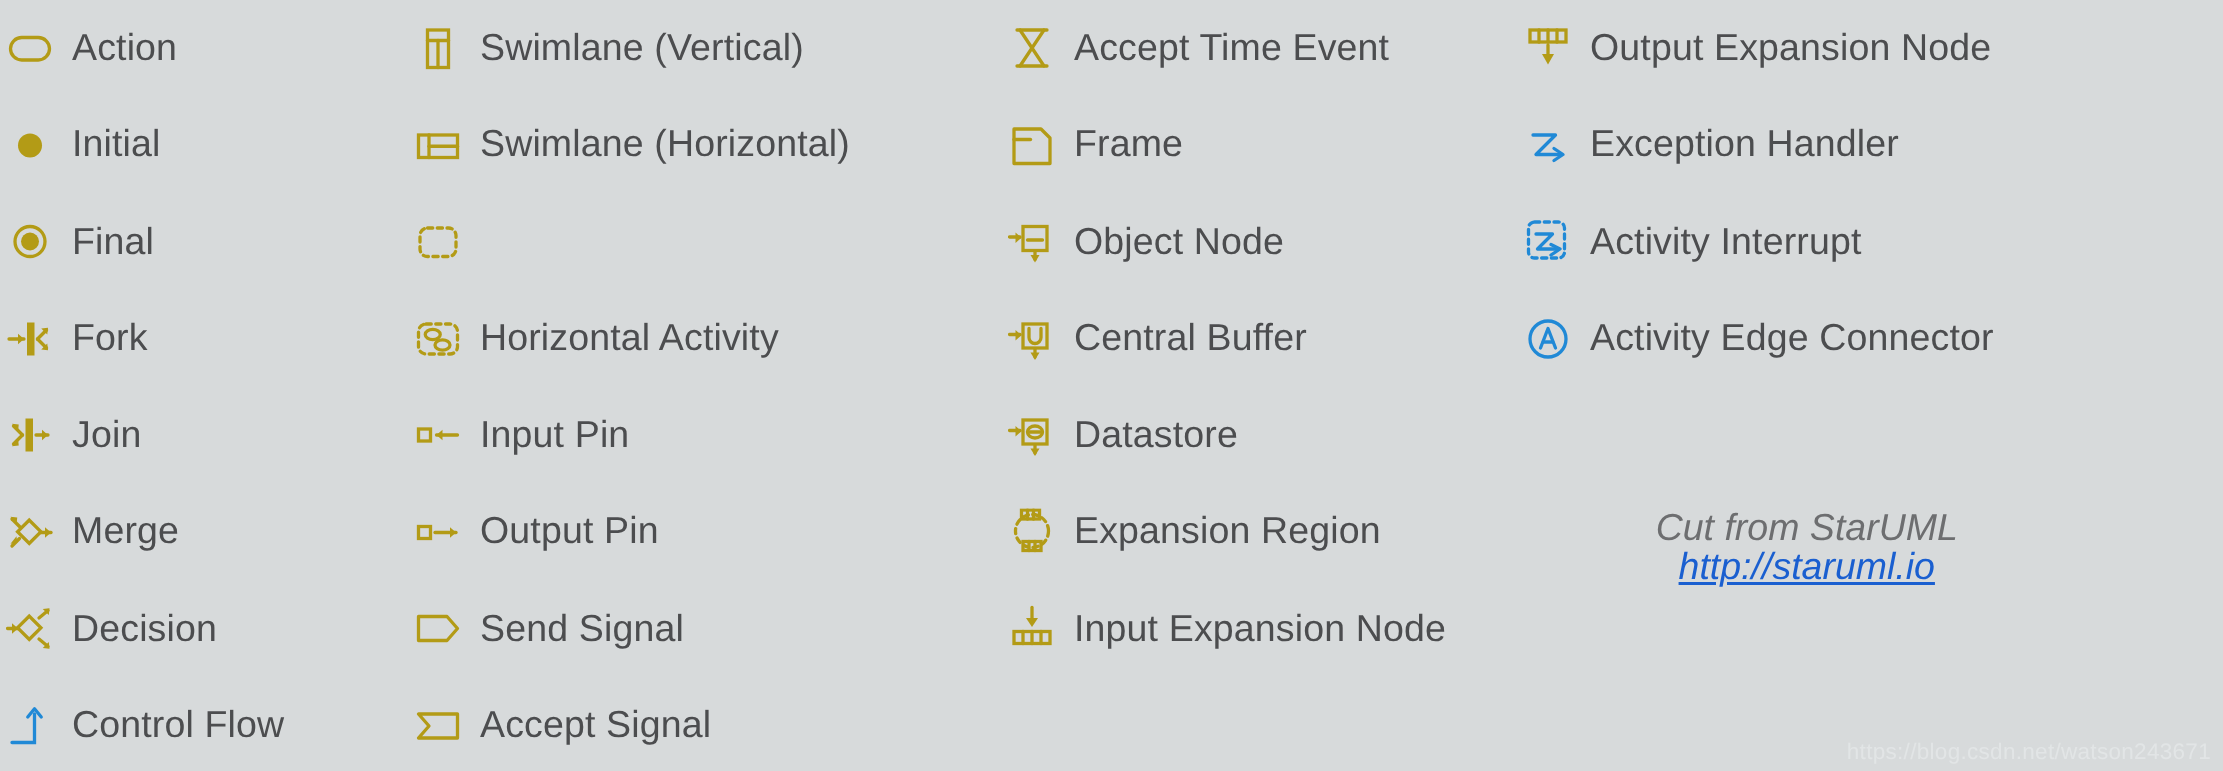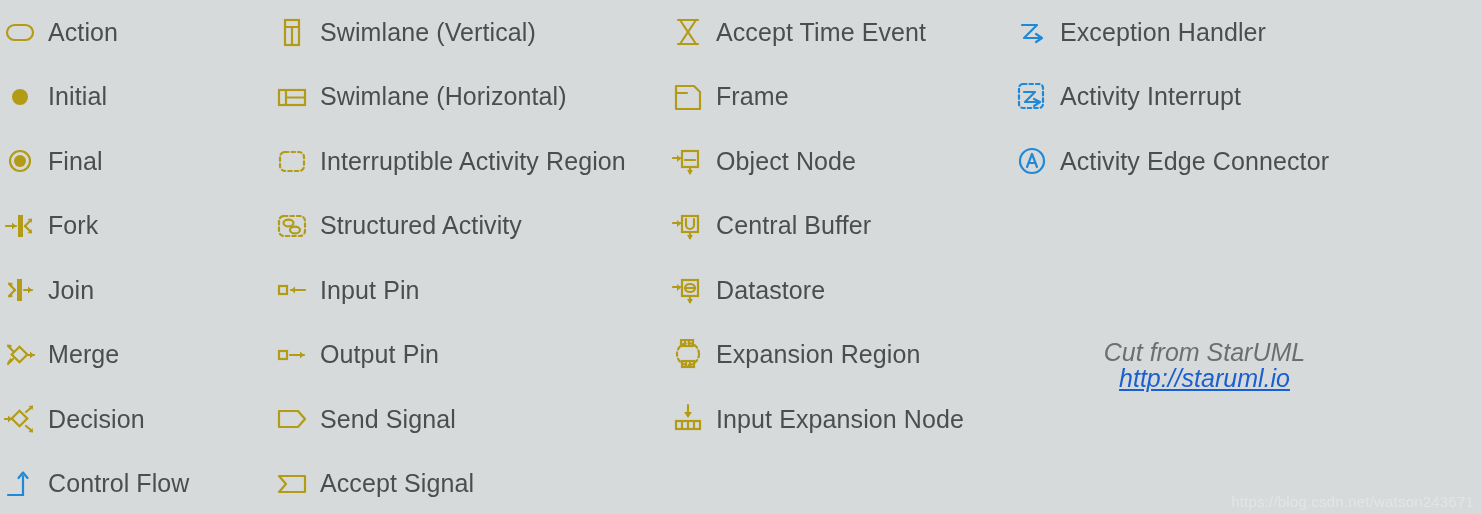--- a/index.html
+++ b/index.html
@@ -204,31 +204,30 @@
           </svg>
         </span>
         <span class="item-label">Swimlane (Horizontal)</span>
       </div>
       <div class="palette-item">
         <span class="item-icon">
           <svg width="32" height="32" viewBox="0 0 32 32" stroke-linecap="round">
             <rect x="4" y="7" width="24" height="19" rx="5" stroke="#b39b16" fill="none" stroke-width="2.2" stroke-dasharray="3.5 3"></rect>
           </svg>
         </span>
-        <span class="item-label">Interruptible Activity Region</span>
       </div>
       <div class="palette-item">
         <span class="item-icon">
           <svg width="32" height="32" viewBox="0 0 32 32" stroke-linecap="round">
             <rect x="3" y="6" width="26" height="20" rx="5" stroke="#b39b16" fill="none" stroke-width="2.2" stroke-dasharray="3.5 3"></rect>
             <ellipse cx="12.5" cy="13" rx="5" ry="3.4" stroke="#b39b16" fill="none" stroke-width="2.2"></ellipse>
             <ellipse cx="19" cy="20" rx="5" ry="3.4" stroke="#b39b16" fill="none" stroke-width="2.2"></ellipse>
           </svg>
         </span>
-        <span class="item-label">Structured Activity</span>
+        <span class="item-label">Horizontal Activity</span>
       </div>
       <div class="palette-item">
         <span class="item-icon">
           <svg width="32" height="32" viewBox="0 0 32 32" stroke-linecap="round">
             <rect x="3" y="12" width="8" height="8" stroke="#b39b16" fill="none" stroke-width="2.2"></rect>
             <path d="M29 16 H15" stroke="#b39b16" fill="none" stroke-width="2.2"></path>
             <path d="M19 12.5 L15 16 L19 19.5 Z" fill="#b39b16"></path>
           </svg>
         </span>
         <span class="item-label">Input Pin</span>
@@ -346,20 +345,33 @@
             <path d="M22 18 V26" stroke="#b39b16" fill="none" stroke-width="2.2"></path>
           </svg>
         </span>
         <span class="item-label">Input Expansion Node</span>
       </div>
     </div>
   <div class="column col-4">
       <div class="palette-item">
         <span class="item-icon">
           <svg width="32" height="32" viewBox="0 0 32 32" stroke-linecap="round">
+            <rect x="4" y="4" width="24" height="8" stroke="#b39b16" fill="none" stroke-width="2.2"></rect>
+            <path d="M10 4 V12" stroke="#b39b16" fill="none" stroke-width="2.2"></path>
+            <path d="M16 4 V12" stroke="#b39b16" fill="none" stroke-width="2.2"></path>
+            <path d="M22 4 V12" stroke="#b39b16" fill="none" stroke-width="2.2"></path>
+            <path d="M16 14 V22" stroke="#b39b16" fill="none" stroke-width="2.2"></path>
+            <path d="M12 20 L16 27 L20 20 Z" fill="#b39b16"></path>
+          </svg>
+        </span>
+        <span class="item-label">Output Expansion Node</span>
+      </div>
+      <div class="palette-item">
+        <span class="item-icon">
+          <svg width="32" height="32" viewBox="0 0 32 32" stroke-linecap="round">
             <path d="M6 9 H21 L8 22 H24" stroke="#2089d6" fill="none" stroke-width="2.2" stroke-linejoin="round"></path>
             <path d="M20 18 L26 22 L20 26" stroke="#2089d6" fill="none" stroke-width="2.2" stroke-linejoin="round"></path>
           </svg>
         </span>
         <span class="item-label">Exception Handler</span>
       </div>
       <div class="palette-item">
         <span class="item-icon">
           <svg width="32" height="32" viewBox="0 0 32 32" stroke-linecap="round">
             <rect x="3" y="3" width="24" height="24" rx="4" stroke="#2089d6" fill="none" stroke-width="2.2" stroke-dasharray="3.5 3"></rect>

